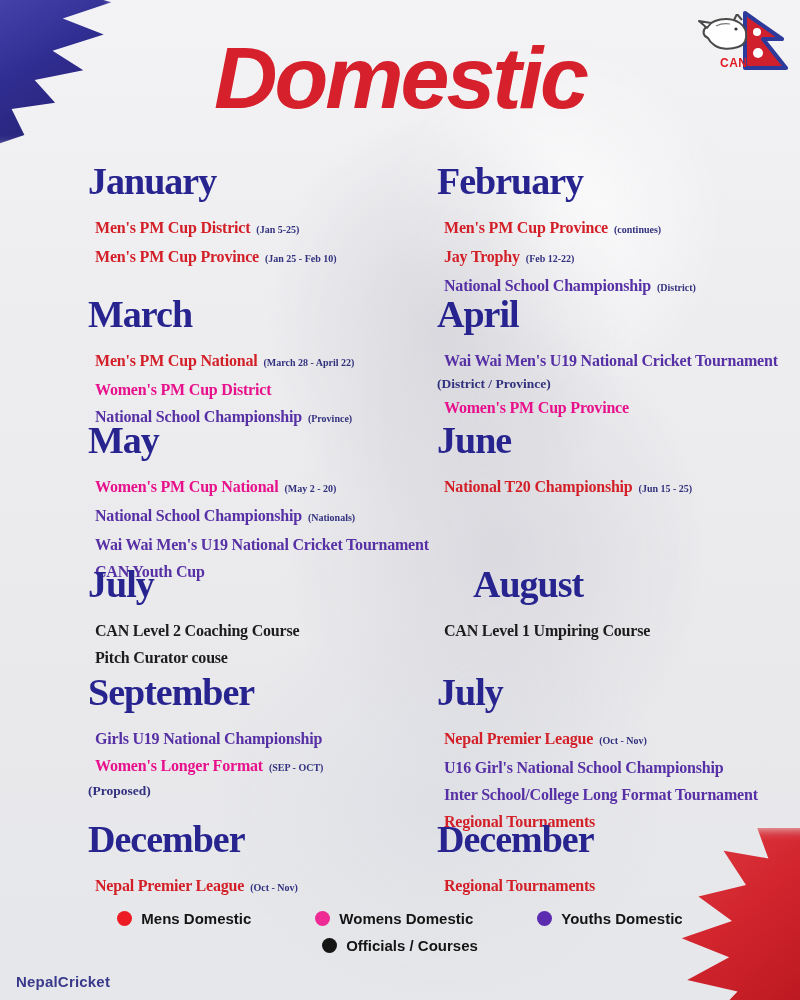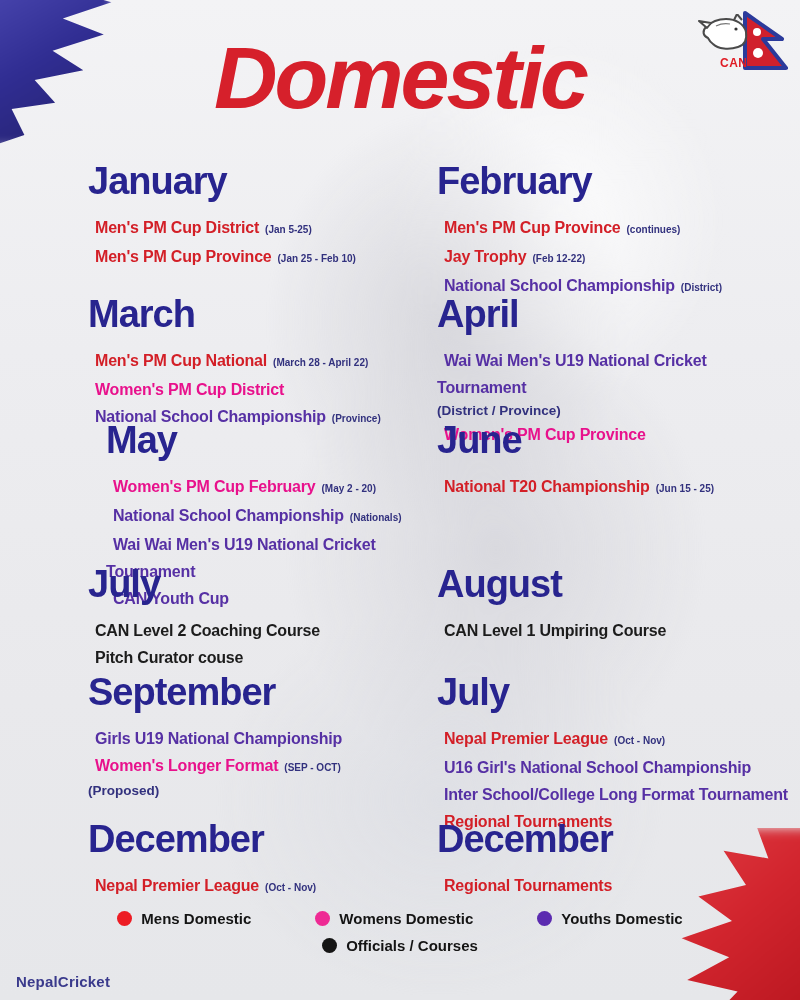--- a/index.html
+++ b/index.html
@@ -35,24 +35,24 @@
   .logo .flag{position:absolute;right:0;top:2px;}
   .logo .rhino{position:absolute;left:2px;top:6px;}
   .logo .can-label{position:absolute;left:24px;top:48px;color:#e01b24;font-weight:bold;font-size:12px;letter-spacing:.5px;}
   
   .page-title{
     position:absolute;top:30px;left:0;width:100%;text-align:center;
     font-size:88px;font-weight:bold;font-style:italic;letter-spacing:-3px;
     color:#d6202b;line-height:1.1;
   }
   
-  .month{position:absolute;width:352px;}
+  .month{position:absolute;width:352px;font-family:Liberation Serif, serif;}
   .m0{left:88px;top:160px}.m1{left:437px;top:160px}
   .m2{left:88px;top:293px}.m3{left:437px;top:293px}
-  .m4{left:106px;top:419px}.m5{left:437px;top:419px}
+  .m4{left:88px;top:419px}.m5{left:437px;top:419px}
   .m6{left:88px;top:563px}.m7{left:437px;top:563px}
   .m8{left:88px;top:671px}.m9{left:437px;top:671px}
   .m10{left:88px;top:818px}.m11{left:437px;top:818px}
   .month-name{font-size:38px;font-weight:800;letter-spacing:-1px;color:#28248f;margin:0 0 10px 0;line-height:1.15;}
   .event-line{line-height:27px;font-size:16px;}
   .event-title{font-weight:bold;letter-spacing:-.2px;margin-left:7px;}
   .event-date{font-size:10px;font-weight:bold;color:#32317e;margin-left:6px;}
   .event-sub{font-size:13.5px;font-weight:bold;color:#32317e;line-height:20px;}
   
   .legend{position:absolute;top:910px;left:0;width:100%;display:flex;flex-wrap:wrap;justify-content:center;column-gap:64px;row-gap:10px;padding:0 80px;box-sizing:border-box;}
@@ -106,36 +106,36 @@
         <div class="event-line"><span class="event-title" style="color: rgb(86, 48, 164);">National School Championship</span><span class="event-date">(Province)</span></div>
       </div>
       <div class="month m3">
         <div class="month-name" style="color: rgb(40, 36, 143);">April</div>
         <div class="event-line"><span class="event-title" style="color: rgb(86, 48, 164);">Wai Wai Men's U19 National Cricket Tournament</span></div>
         <div class="event-sub">(District / Province)</div>
         <div class="event-line"><span class="event-title" style="color: rgb(232, 17, 140);">Women's PM Cup Province</span></div>
       </div>
       <div class="month m4">
         <div class="month-name" style="color: rgb(40, 36, 143);">May</div>
-        <div class="event-line"><span class="event-title" style="color: rgb(232, 17, 140);">Women's PM Cup February</span><span class="event-date">(May 2 - 20)</span></div>
+        <div class="event-line"><span class="event-title" style="color: rgb(232, 17, 140);">Women's PM Cup National</span><span class="event-date">(May 2 - 20)</span></div>
         <div class="event-line"><span class="event-title" style="color: rgb(86, 48, 164);">National School Championship</span><span class="event-date">(Nationals)</span></div>
         <div class="event-line"><span class="event-title" style="color: rgb(86, 48, 164);">Wai Wai Men's U19 National Cricket Tournament</span></div>
         <div class="event-line"><span class="event-title" style="color: rgb(86, 48, 164);">CAN Youth Cup</span></div>
       </div>
       <div class="month m5">
         <div class="month-name" style="color: rgb(40, 36, 143);">June</div>
         <div class="event-line"><span class="event-title" style="color: rgb(211, 31, 39);">National T20 Championship</span><span class="event-date">(Jun 15 - 25)</span></div>
       </div>
       <div class="month m6">
         <div class="month-name" style="color: rgb(40, 36, 143);">July</div>
         <div class="event-line"><span class="event-title" style="color: rgb(28, 28, 28);">CAN Level 2 Coaching Course</span></div>
         <div class="event-line"><span class="event-title" style="color: rgb(28, 28, 28);">Pitch Curator couse</span></div>
       </div>
       <div class="month m7">
-        <div class="month-name" style="color: rgb(40, 36, 143);">August</div>
+        <div class="month-name" style="color: rgb(40, 36, 143); margin-left: 36px;">August</div>
         <div class="event-line"><span class="event-title" style="color: rgb(28, 28, 28);">CAN Level 1 Umpiring Course</span></div>
       </div>
       <div class="month m8">
         <div class="month-name" style="color: rgb(40, 36, 143);">September</div>
         <div class="event-line"><span class="event-title" style="color: rgb(86, 48, 164);">Girls U19 National Championship</span></div>
         <div class="event-line"><span class="event-title" style="color: rgb(232, 17, 140);">Women's Longer Format</span><span class="event-date">(SEP - OCT)</span></div>
         <div class="event-sub">(Proposed)</div>
       </div>
       <div class="month m9">
         <div class="month-name" style="color: rgb(40, 36, 143);">July</div>

